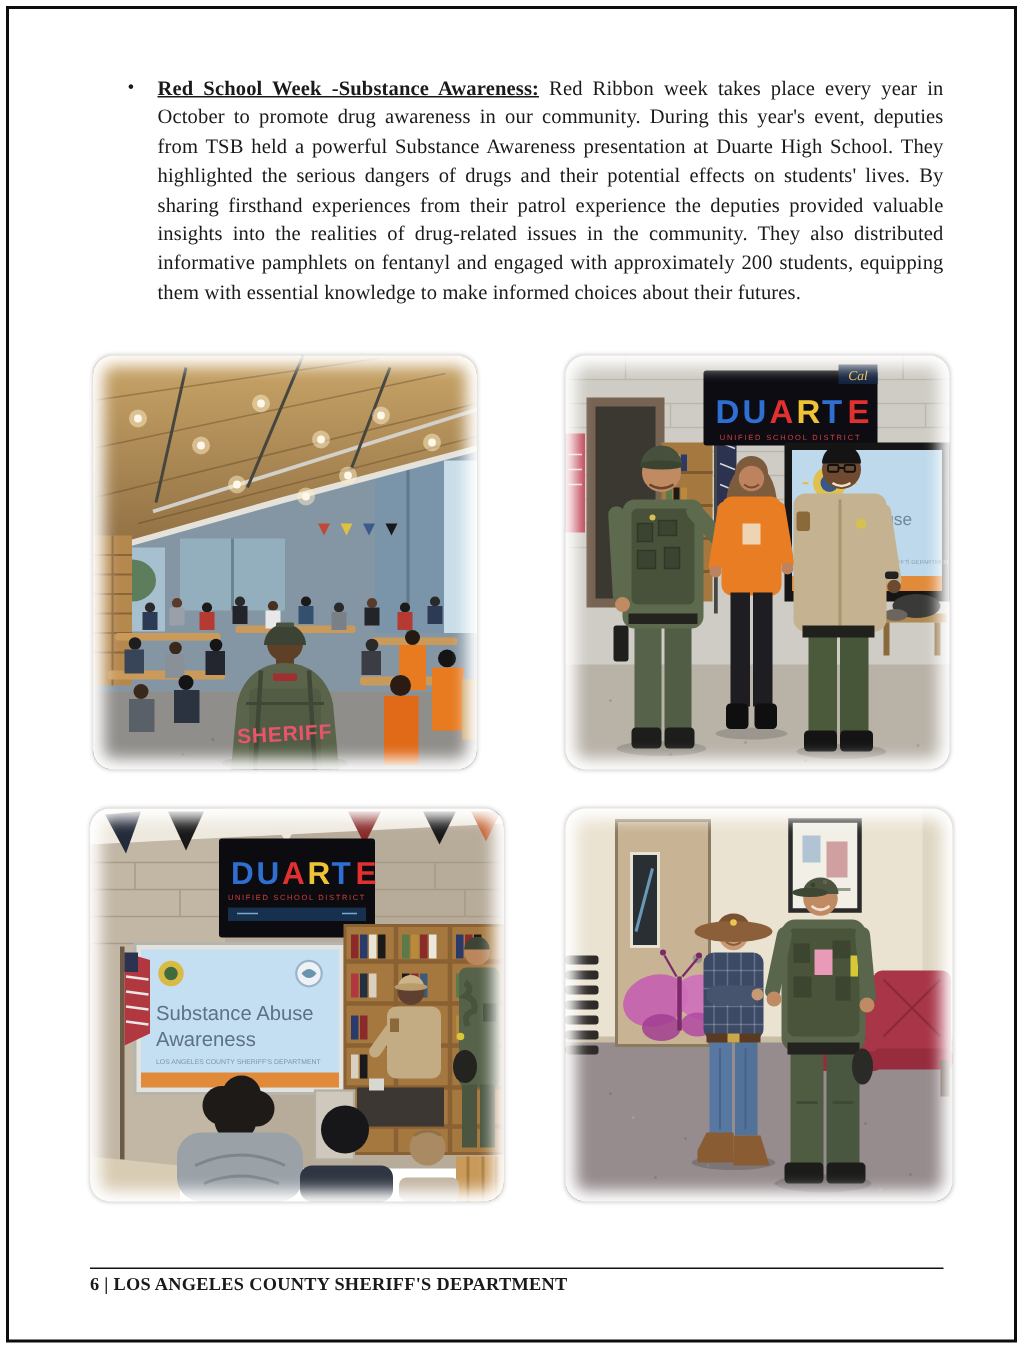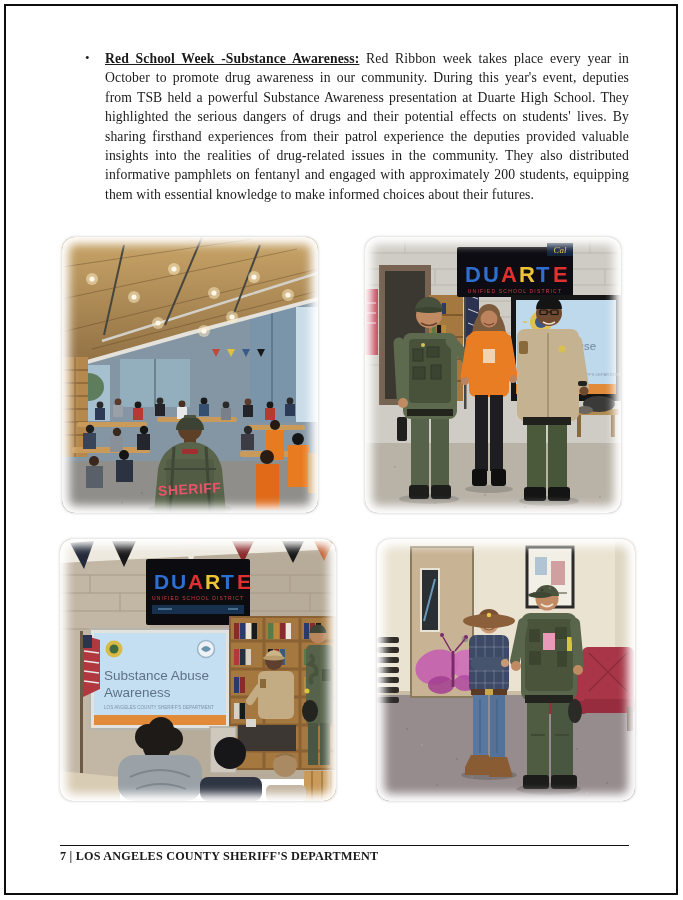--- a/index.html
+++ b/index.html
@@ -12,21 +12,21 @@
   .bullet-char{position:absolute;left:0;top:1px;font-size:13px;}
   .para-text{
     display:block;margin-left:20px;width:524px;text-align:justify;
     font-size:13.7px;line-height:19.4px;letter-spacing:0.1px;
   }
   .para-heading{font-weight:bold;text-decoration:underline;}
   .photo{position:absolute;border-radius:13px;overflow:hidden;box-shadow:0 0 3px rgba(120,120,120,.45);}
   .photo svg{display:block;width:100%;height:100%;}
   .soft-edge{position:absolute;inset:0;border-radius:13px;box-shadow:inset 0 0 10px 7px #ffffff;pointer-events:none;}
   #photo-library{left:62px;top:237px;width:256px;height:276px;}
-  #photo-group{left:365px;top:237px;width:256px;height:276px;}
+  #photo-group{left:377px;top:237px;width:256px;height:276px;}
   #photo-presentation{left:60px;top:539px;width:276px;height:262px;}
   #photo-office{left:377px;top:539px;width:258px;height:262px;}
   .footer-rule{position:absolute;left:60px;top:845px;width:569px;height:0;border-top:1.6px solid #111;}
   .footer-text{position:absolute;left:60px;top:849px;font-size:12.2px;font-weight:bold;letter-spacing:0.2px;}
   svg text{font-family:"Liberation Sans", sans-serif;}
   svg .serifish{font-family:"Liberation Serif", serif;}
 </style>
 </head>
 <body>
 
@@ -683,14 +683,14 @@
         <path d="M158,57 a12,11 0 0 1 24,0 z" fill="#4c5440"></path>
         <ellipse cx="163" cy="56" rx="12" ry="3" fill="#3e4634"></ellipse>
         <circle cx="165" cy="51" r="1.5" fill="#3a4030"></circle>
           <circle cx="173" cy="49" r="1.5" fill="#5e684c"></circle>
       </g>
     </svg>
     <div class="soft-edge"></div>
   </div>
 
   <div class="footer-rule"></div>
-  <div class="footer-text">7 | LOS ANGELES COUNTY SHERIFF'S DEPARTMENT</div>
+  <div class="footer-text">6 | LOS ANGELES COUNTY SHERIFF'S DEPARTMENT</div>
 </div>
 
 </body></html>

